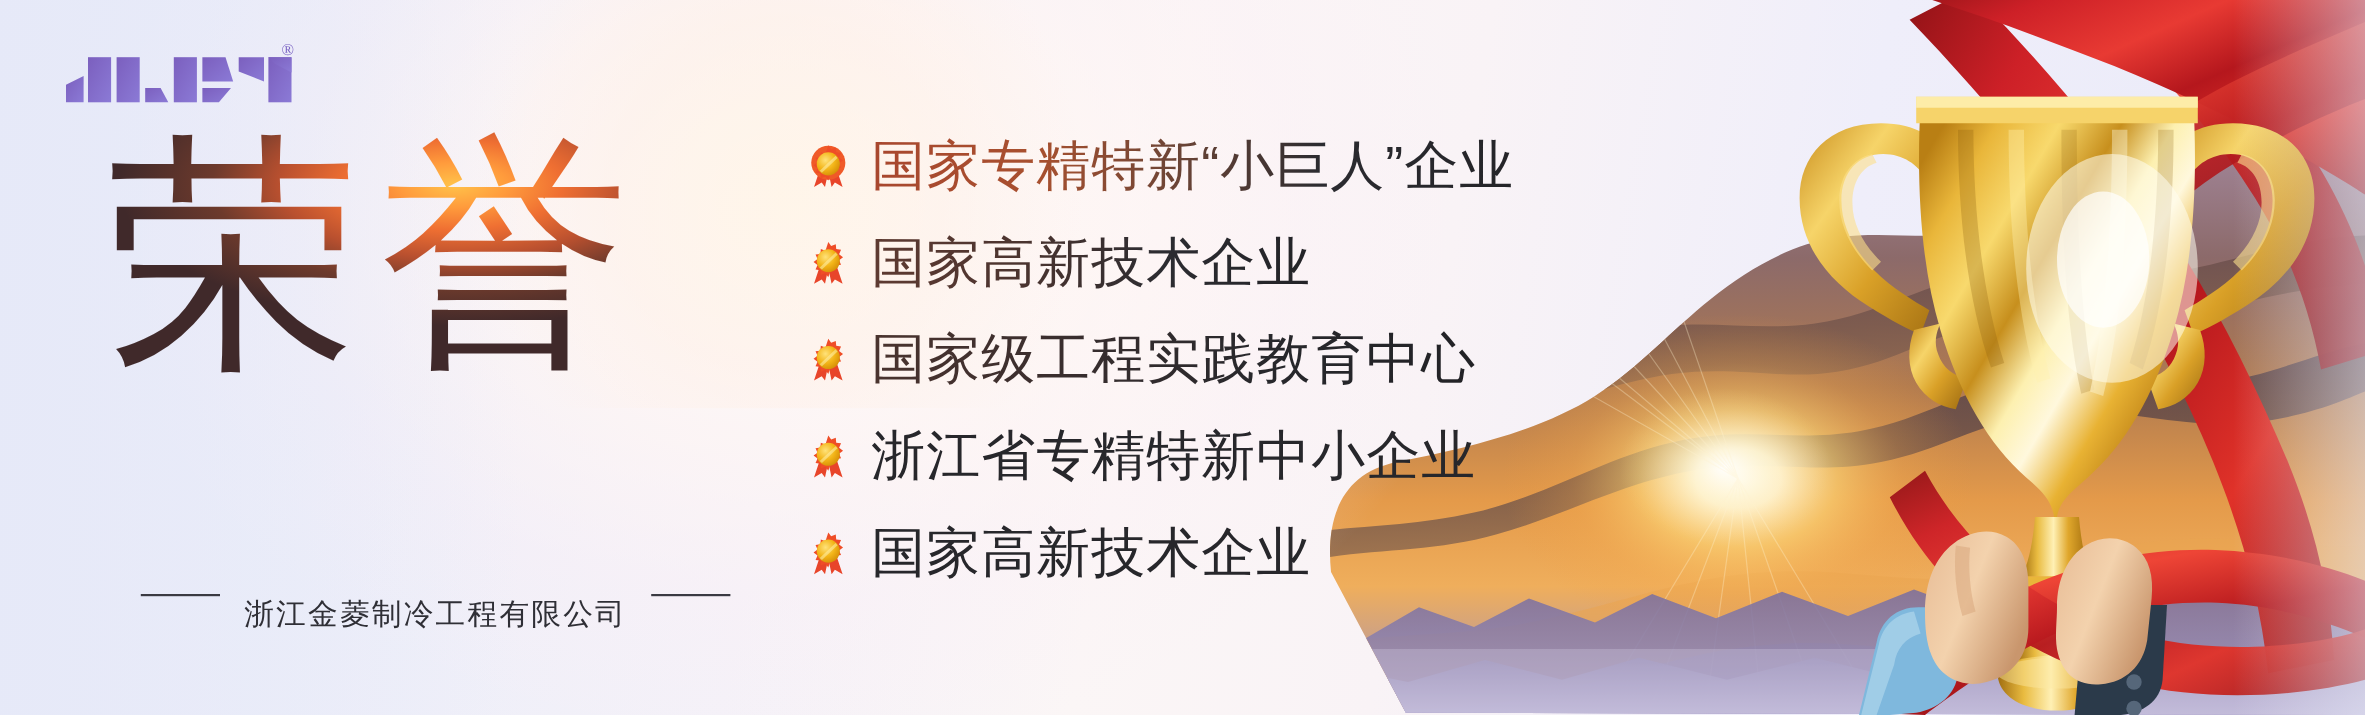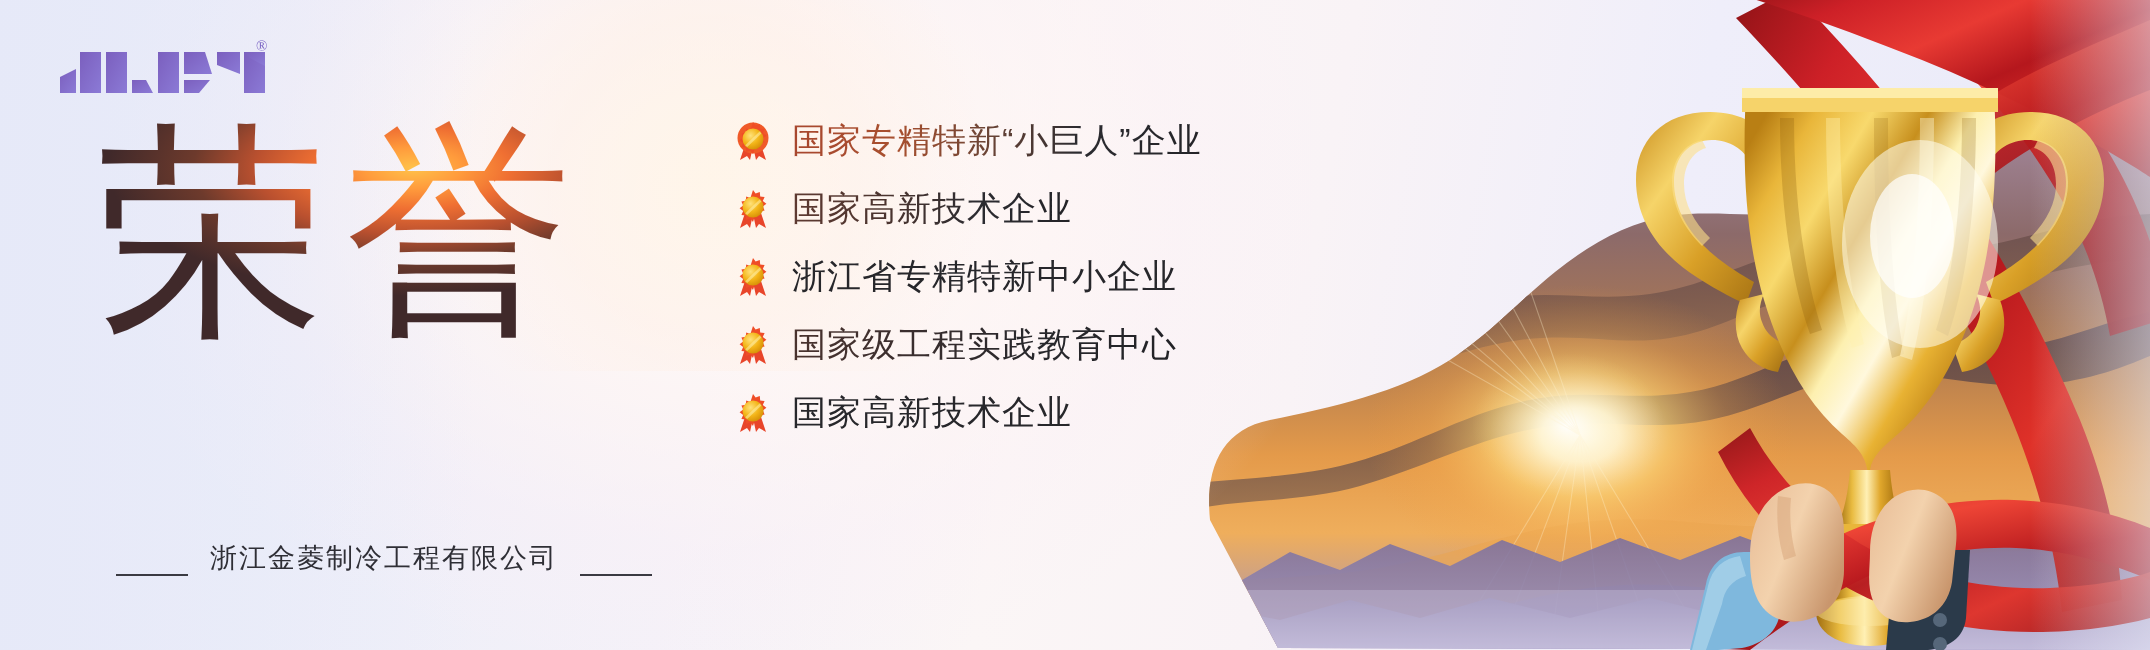--- a/index.html
+++ b/index.html
@@ -104,24 +104,24 @@
                         #40292a 100%);
     -webkit-background-clip: text;
     background-clip: text;
     color: transparent;
     -webkit-text-fill-color: transparent;
   }
 
   
   .company-line {
     position: absolute;
-    left: 116px;
+    left: 128px;
     top: 540px;
     display: flex;
-    align-items: flex-end;
+    align-items: flex-start;
     gap: 22px;
     white-space: nowrap;
   }
   .rule {
     display: block;
     width: 72px;
     height: 2px;
     background: #3a3a42;
   }
   .company-name {
@@ -146,21 +146,21 @@
     gap: 22px;
     white-space: nowrap;
   }
   .medal {
     flex: 0 0 auto;
     width: 34px;
     height: 40px;
     display: block;
   }
   .honor-text {
-    font-size: 34px;
+    font-size: 49px;
     letter-spacing: 1px;
     font-family: "Liberation Sans", "DejaVu Sans", sans-serif;
   }
   .honor-text.grad-a {
     background-image: linear-gradient(90deg, #a8472e 0%, #a8502f 26%, #6a4436 48%, #2b2b30 70%, #242428 100%);
     -webkit-background-clip: text;
     background-clip: text;
     color: transparent;
     -webkit-text-fill-color: transparent;
   }
@@ -574,32 +574,32 @@
     </div>
 
     <div class="honor-item">
       <svg class="medal" viewBox="0 0 34 40">
         <path d="M9,24 L4,39 L11,35 L14,39 L17,25 Z" fill="#e8452a"></path>
         <path d="M25,24 L30,39 L23,35 L20,39 L17,25 Z" fill="#e8452a"></path>
         <path d="M17,1 l2.6,3.6 4.2,-1.6 0.4,4.4 4.4,0.6 -1.8,4.1 3.6,2.7 -3.6,2.7 1.8,4.1 -4.4,0.6 -0.4,4.4 -4.2,-1.6 L17,33 l-2.6,-3.6 -4.2,1.6 -0.4,-4.4 -4.4,-0.6 1.8,-4.1 L3.6,19.2 7.2,16.5 5.4,12.4 9.8,11.8 10.2,7.4 14.4,9 Z" fill="#ef4d27"></path>
         <circle cx="17" cy="18" r="10.5" fill="url(#md1)"></circle>
         <path d="M9.2,24.2 L23.6,10.6 L25.4,12.6 L11.2,26 Z" fill="#fff1ab" opacity="0.55"></path>
       </svg>
-      <span class="honor-text plain">浙江省专精特新中小企业</span>
+      <span class="honor-text grad-c">国家级工程实践教育中心</span>
     </div>
 
     <div class="honor-item">
       <svg class="medal" viewBox="0 0 34 40">
         <path d="M9,24 L4,39 L11,35 L14,39 L17,25 Z" fill="#e8452a"></path>
         <path d="M25,24 L30,39 L23,35 L20,39 L17,25 Z" fill="#e8452a"></path>
         <path d="M17,1 l2.6,3.6 4.2,-1.6 0.4,4.4 4.4,0.6 -1.8,4.1 3.6,2.7 -3.6,2.7 1.8,4.1 -4.4,0.6 -0.4,4.4 -4.2,-1.6 L17,33 l-2.6,-3.6 -4.2,1.6 -0.4,-4.4 -4.4,-0.6 1.8,-4.1 L3.6,19.2 7.2,16.5 5.4,12.4 9.8,11.8 10.2,7.4 14.4,9 Z" fill="#ef4d27"></path>
         <circle cx="17" cy="18" r="10.5" fill="url(#md1)"></circle>
         <path d="M9.2,24.2 L23.6,10.6 L25.4,12.6 L11.2,26 Z" fill="#fff1ab" opacity="0.55"></path>
       </svg>
-      <span class="honor-text grad-c">国家级工程实践教育中心</span>
+      <span class="honor-text plain">浙江省专精特新中小企业</span>
     </div>
 
     <div class="honor-item">
       <svg class="medal" viewBox="0 0 34 40">
         <path d="M9,24 L4,39 L11,35 L14,39 L17,25 Z" fill="#e8452a"></path>
         <path d="M25,24 L30,39 L23,35 L20,39 L17,25 Z" fill="#e8452a"></path>
         <path d="M17,1 l2.6,3.6 4.2,-1.6 0.4,4.4 4.4,0.6 -1.8,4.1 3.6,2.7 -3.6,2.7 1.8,4.1 -4.4,0.6 -0.4,4.4 -4.2,-1.6 L17,33 l-2.6,-3.6 -4.2,1.6 -0.4,-4.4 -4.4,-0.6 1.8,-4.1 L3.6,19.2 7.2,16.5 5.4,12.4 9.8,11.8 10.2,7.4 14.4,9 Z" fill="#ef4d27"></path>
         <circle cx="17" cy="18" r="10.5" fill="url(#md1)"></circle>
         <path d="M9.2,24.2 L23.6,10.6 L25.4,12.6 L11.2,26 Z" fill="#fff1ab" opacity="0.55"></path>
       </svg>

